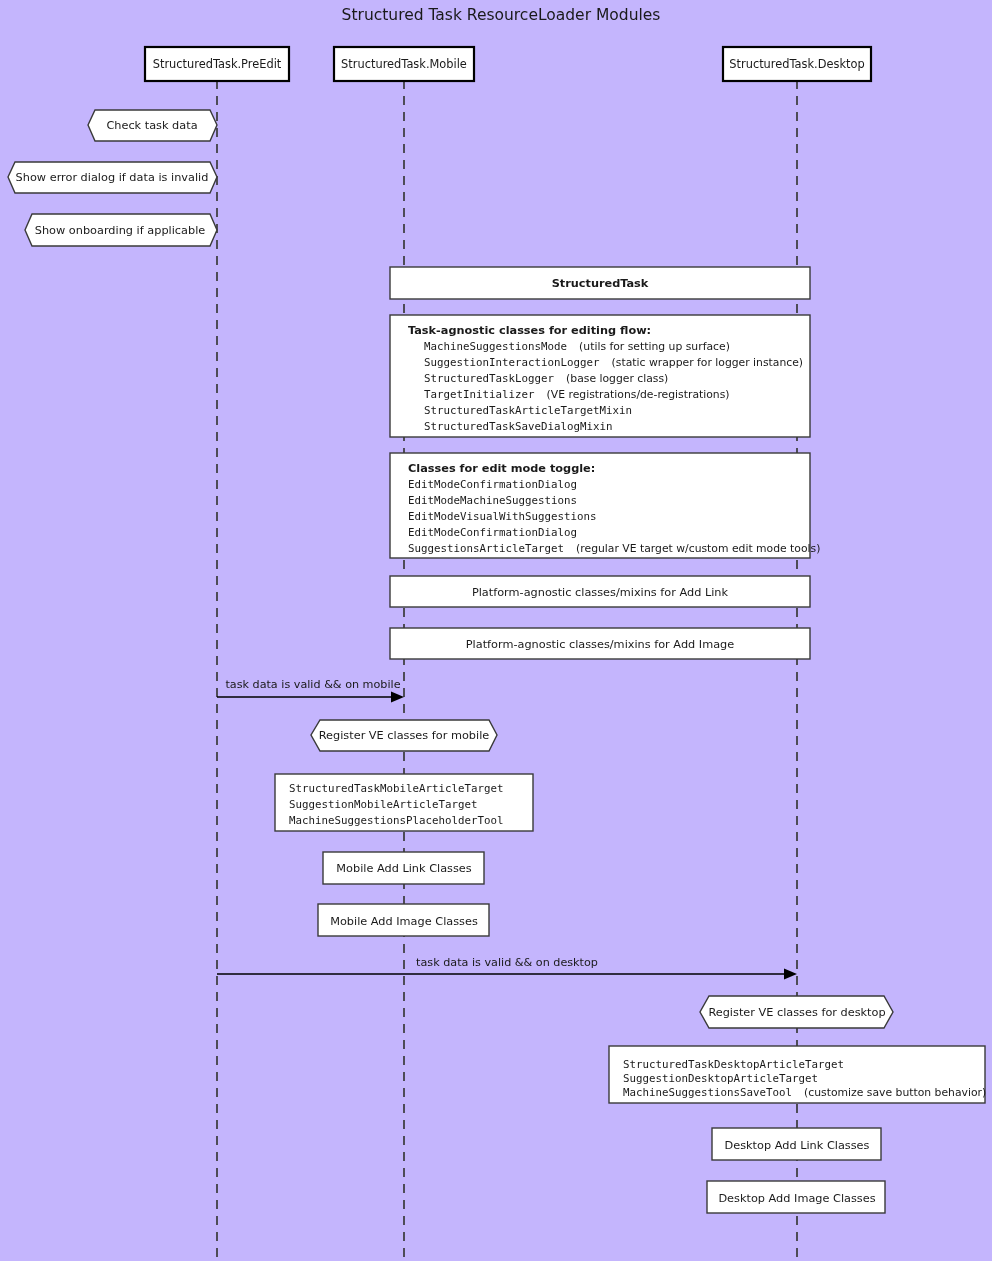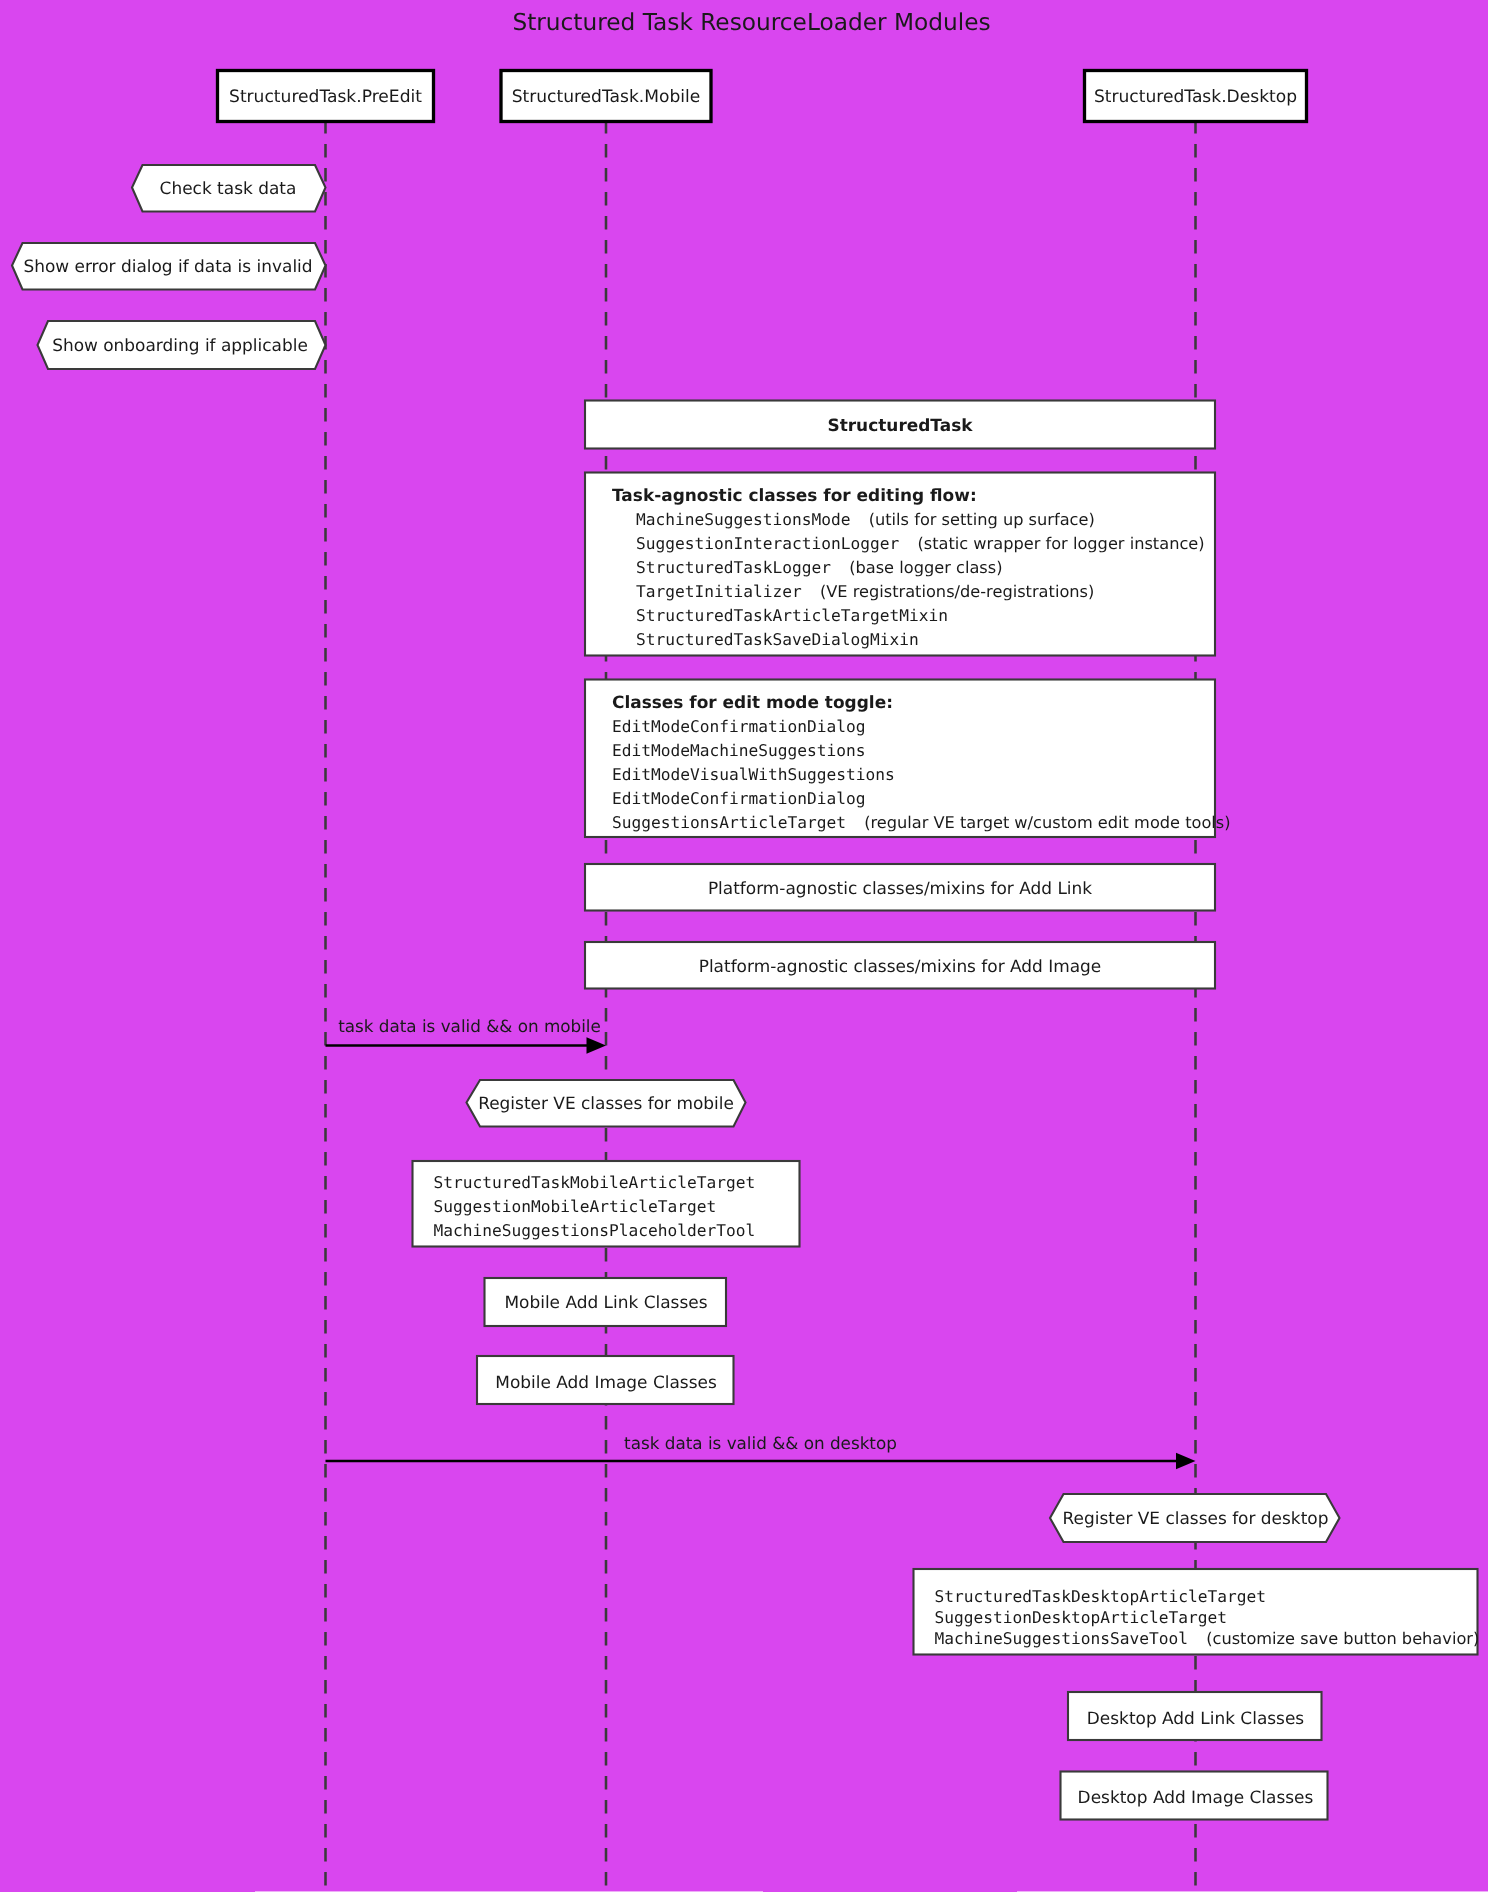--- a/index.html
+++ b/index.html
@@ -9,21 +9,21 @@
   }
   body {
     font-family: "DejaVu Sans", "Liberation Sans", sans-serif;
     color: #000000;
   }
   #diagram-root {
     position: relative;
     width: 992px;
     height: 1261px;
     overflow: hidden;
-    background: #d946ef;
+    background: #c4b5fd;
   }
   #diagram-svg {
     position: absolute;
     left: 0;
     top: 0;
     width: 992px;
     height: 1261px;
   }
   .title-text {
     font-size: 15.5px;

